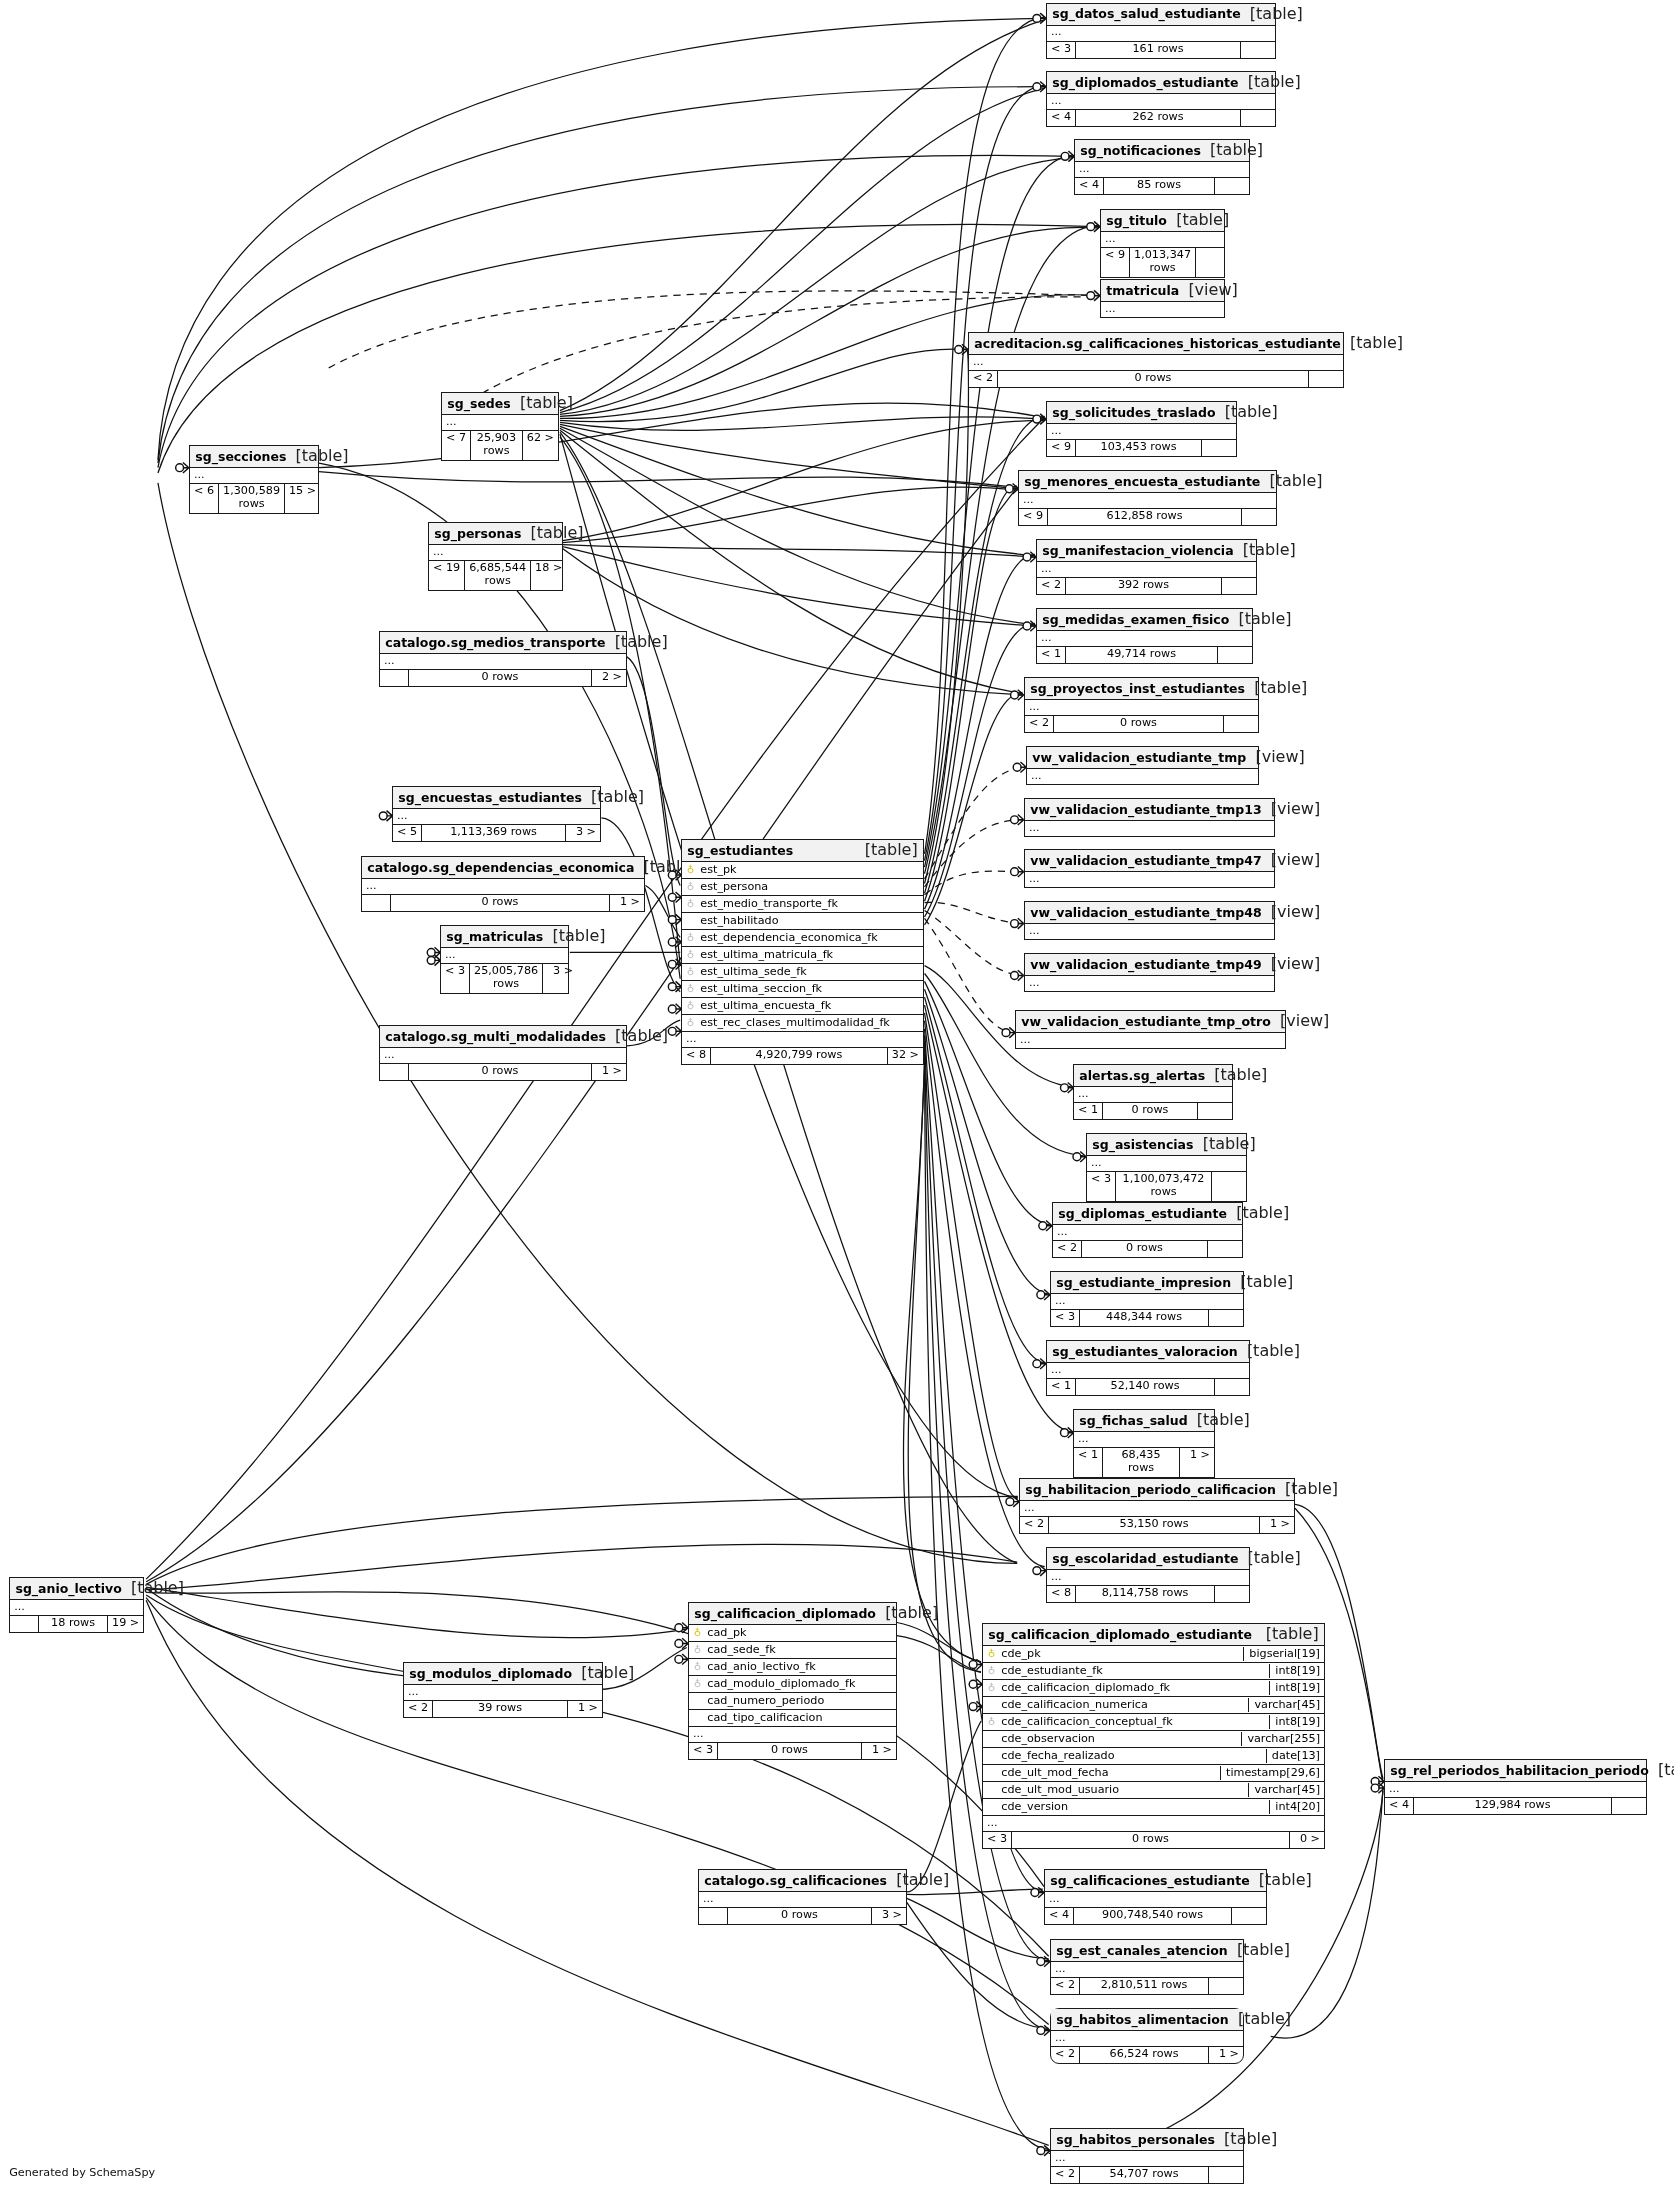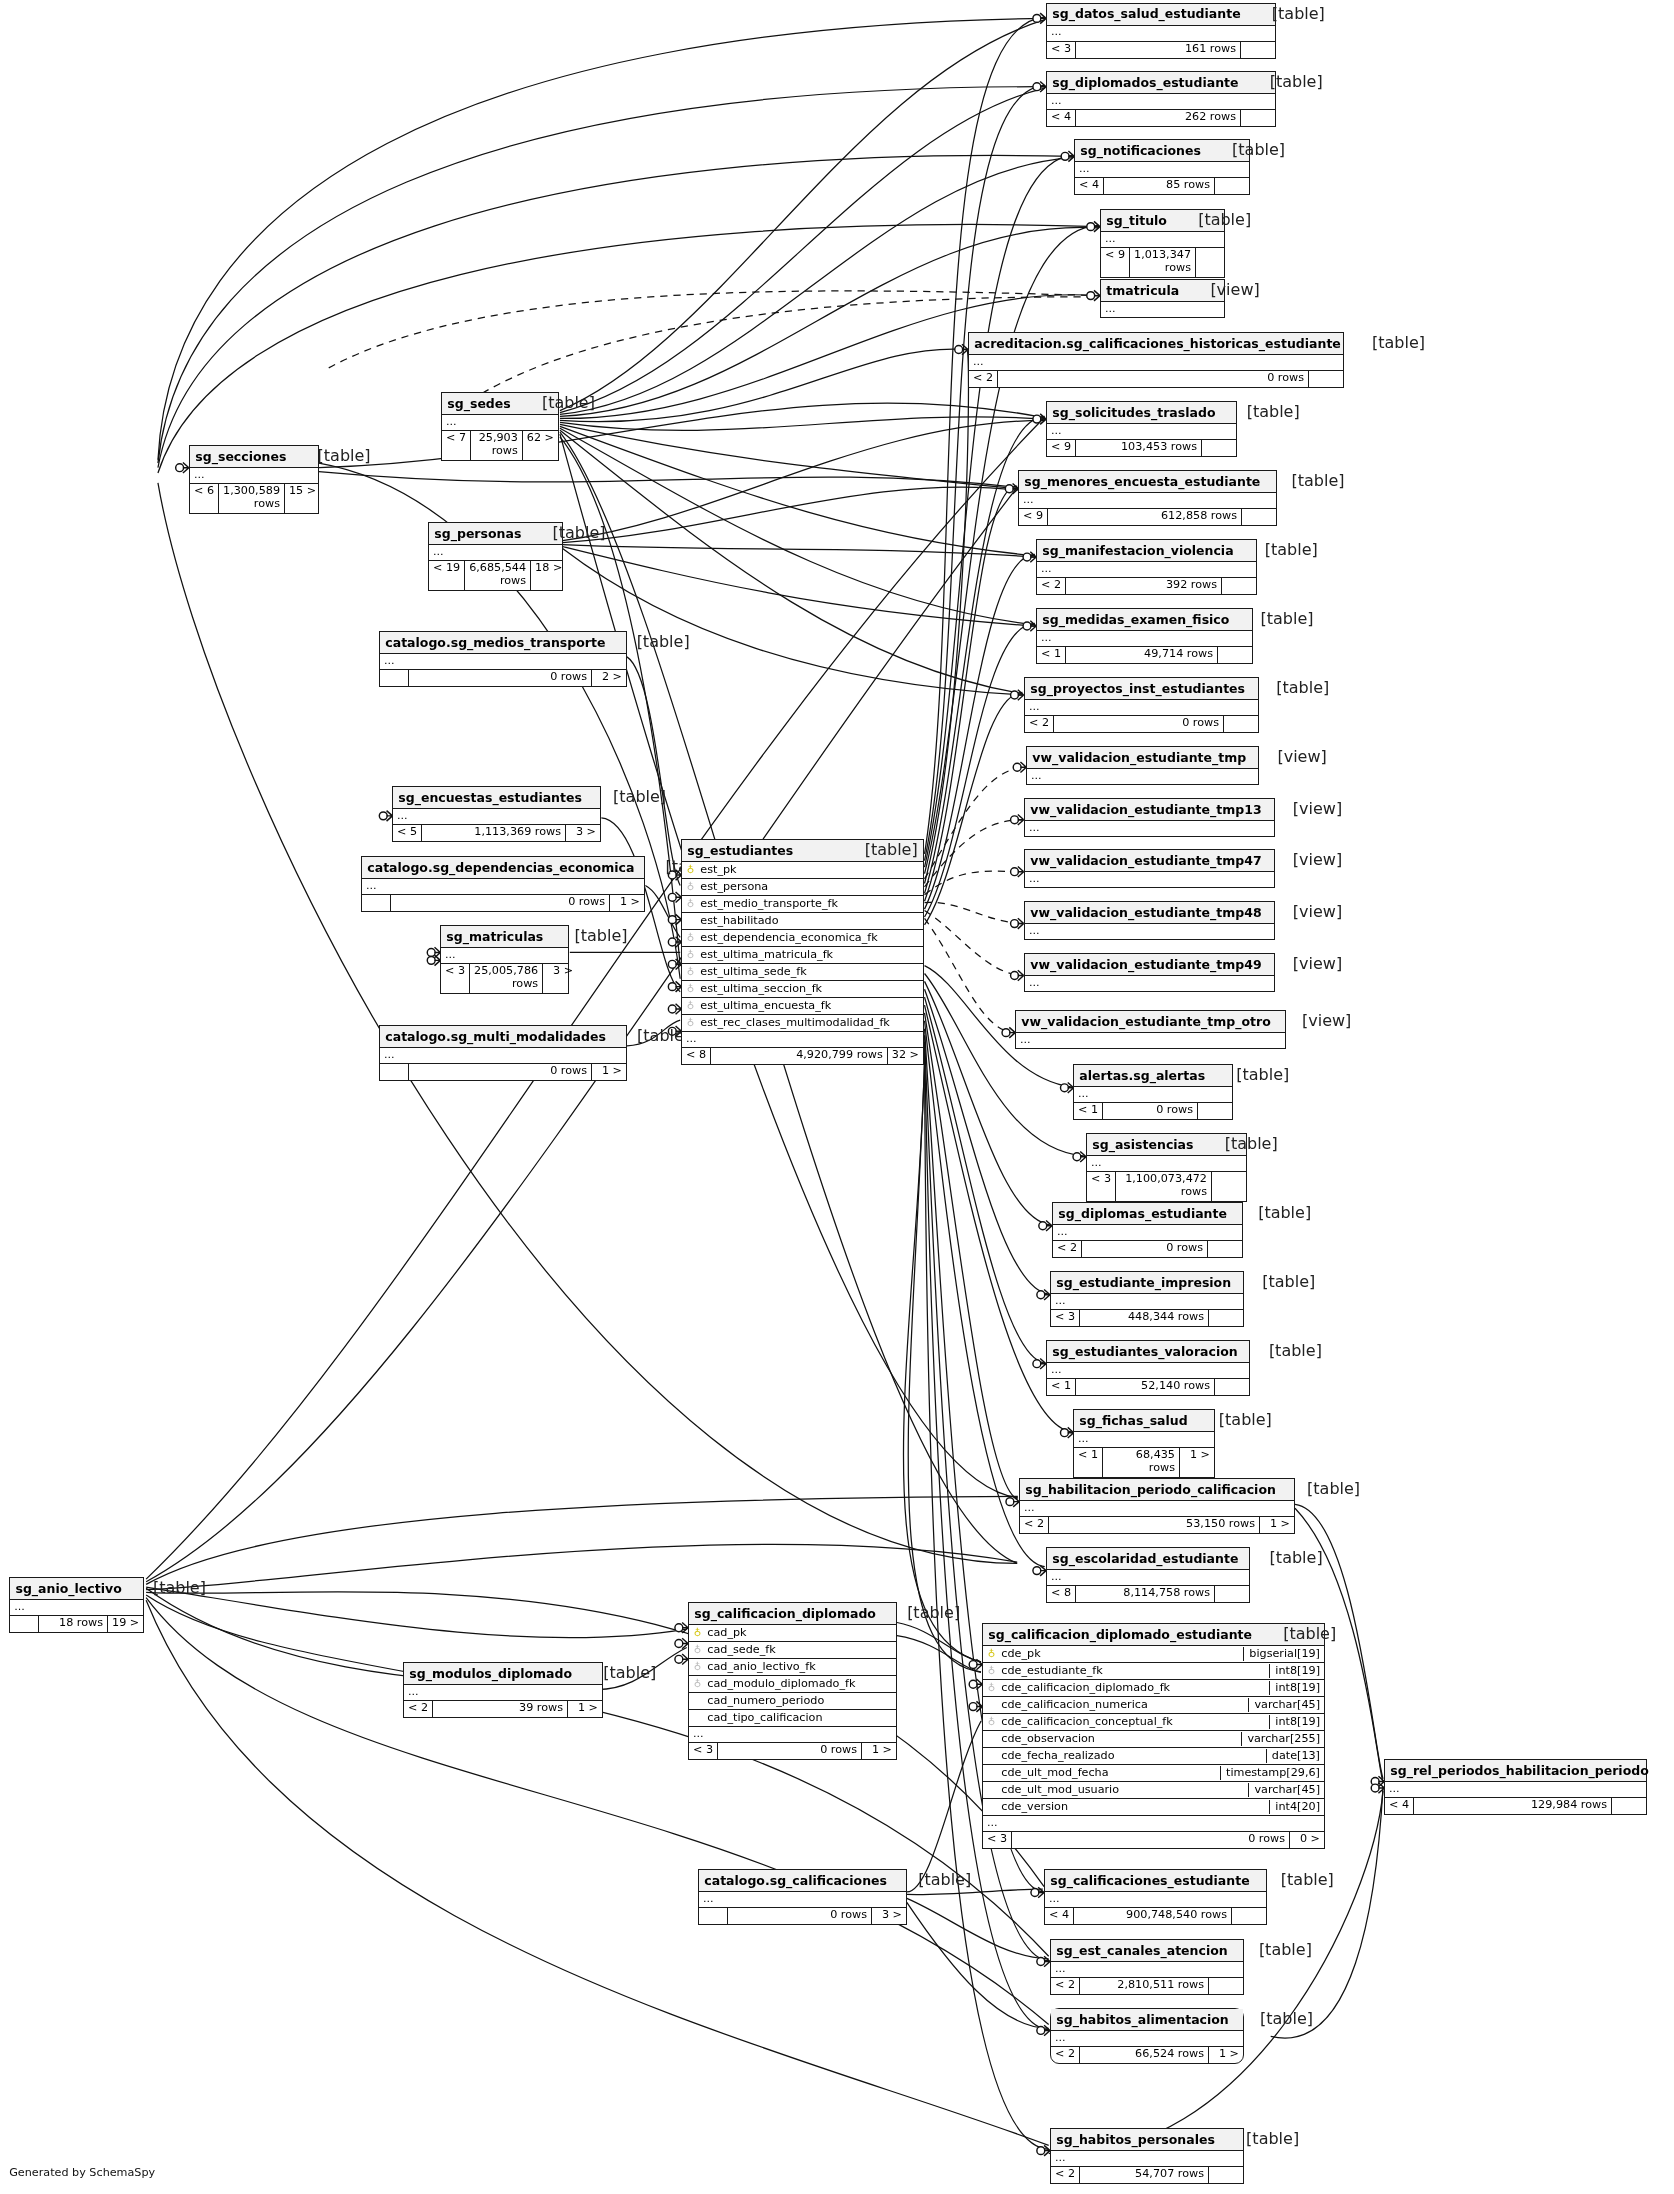--- a/index.html
+++ b/index.html
@@ -2,30 +2,30 @@
 <html style="font-size:10.5px"><head>
 <meta charset="utf-8">
 <style>
   html,body{margin:0;padding:0;background:#fff;}
   body{font-family:"DejaVu Sans","Liberation Sans",sans-serif;}
   #canvas{position:relative;width:1675px;height:2194px;background:#fff;overflow:hidden;}
   #edges{position:absolute;left:0;top:0;width:1675px;height:2194px;pointer-events:none;}
 
   .tbl{position:absolute;border:1.1px solid #1a1a1a;background:#fff;box-sizing:border-box;}
   .tbl .hdr{display:flex;align-items:center;justify-content:space-between;
-      background:#f2f2f2;border-bottom:1.1px solid #1a1a1a;padding:2px 5.3px 2.6px 5.3px;line-height:1.05;gap:22px;}
+      background:#f2f2f2;border-bottom:1.1px solid #1a1a1a;padding:2px 5.3px 2.6px 5.3px;line-height:1.05;}
   .tbl .hdr .nm{font-weight:bold;font-size:12.5px;color:#000;white-space:nowrap;}
   .tbl .hdr .ty{font-size:16px;color:#222;white-space:nowrap;padding-left:9.2px;}
   .tbl .dots{padding:1.3px 4px 2.6px 4px;font-size:11.2px;color:#000;line-height:.85;
       border-bottom:1.1px solid #1a1a1a;min-height:11.2px;}
   .tbl .dots.last{border-bottom:none;}
   .tbl .foot{display:flex;font-size:11.2px;color:#000;line-height:1.15;}
   .tbl .foot > div{padding:0.7px 4px 2px 4px;box-sizing:border-box;}
   .tbl .foot .c1{flex:0 0 auto;min-width:29px;text-align:left;border-right:0.9px solid #1a1a1a;}
-  .tbl .foot .c2{flex:1 1 auto;text-align:right;border-right:0.9px solid #1a1a1a;}
+  .tbl .foot .c2{flex:1 1 auto;text-align:center;border-right:0.9px solid #1a1a1a;}
   .tbl .foot .c3{flex:0 0 auto;min-width:34px;text-align:right;}
 
   .cols{border-bottom:1.1px solid #1a1a1a;}
   .col{display:flex;align-items:center;font-size:11.2px;line-height:1.25;
        border-bottom:0.9px solid #1a1a1a;padding:0.7px 0 1.3px 0;}
   .col:last-child{border-bottom:none;}
   .col .kx{flex:0 0 17px;text-align:center;font-size:10px;}
   .col .cn{flex:1 1 auto;padding-left:1.3px;white-space:nowrap;}
   .col .dt{flex:0 0 auto;padding:0 4px 0 5.3px;border-left:0.9px solid #1a1a1a;white-space:nowrap;}
   .key-pk{color:#d4c40a;}

